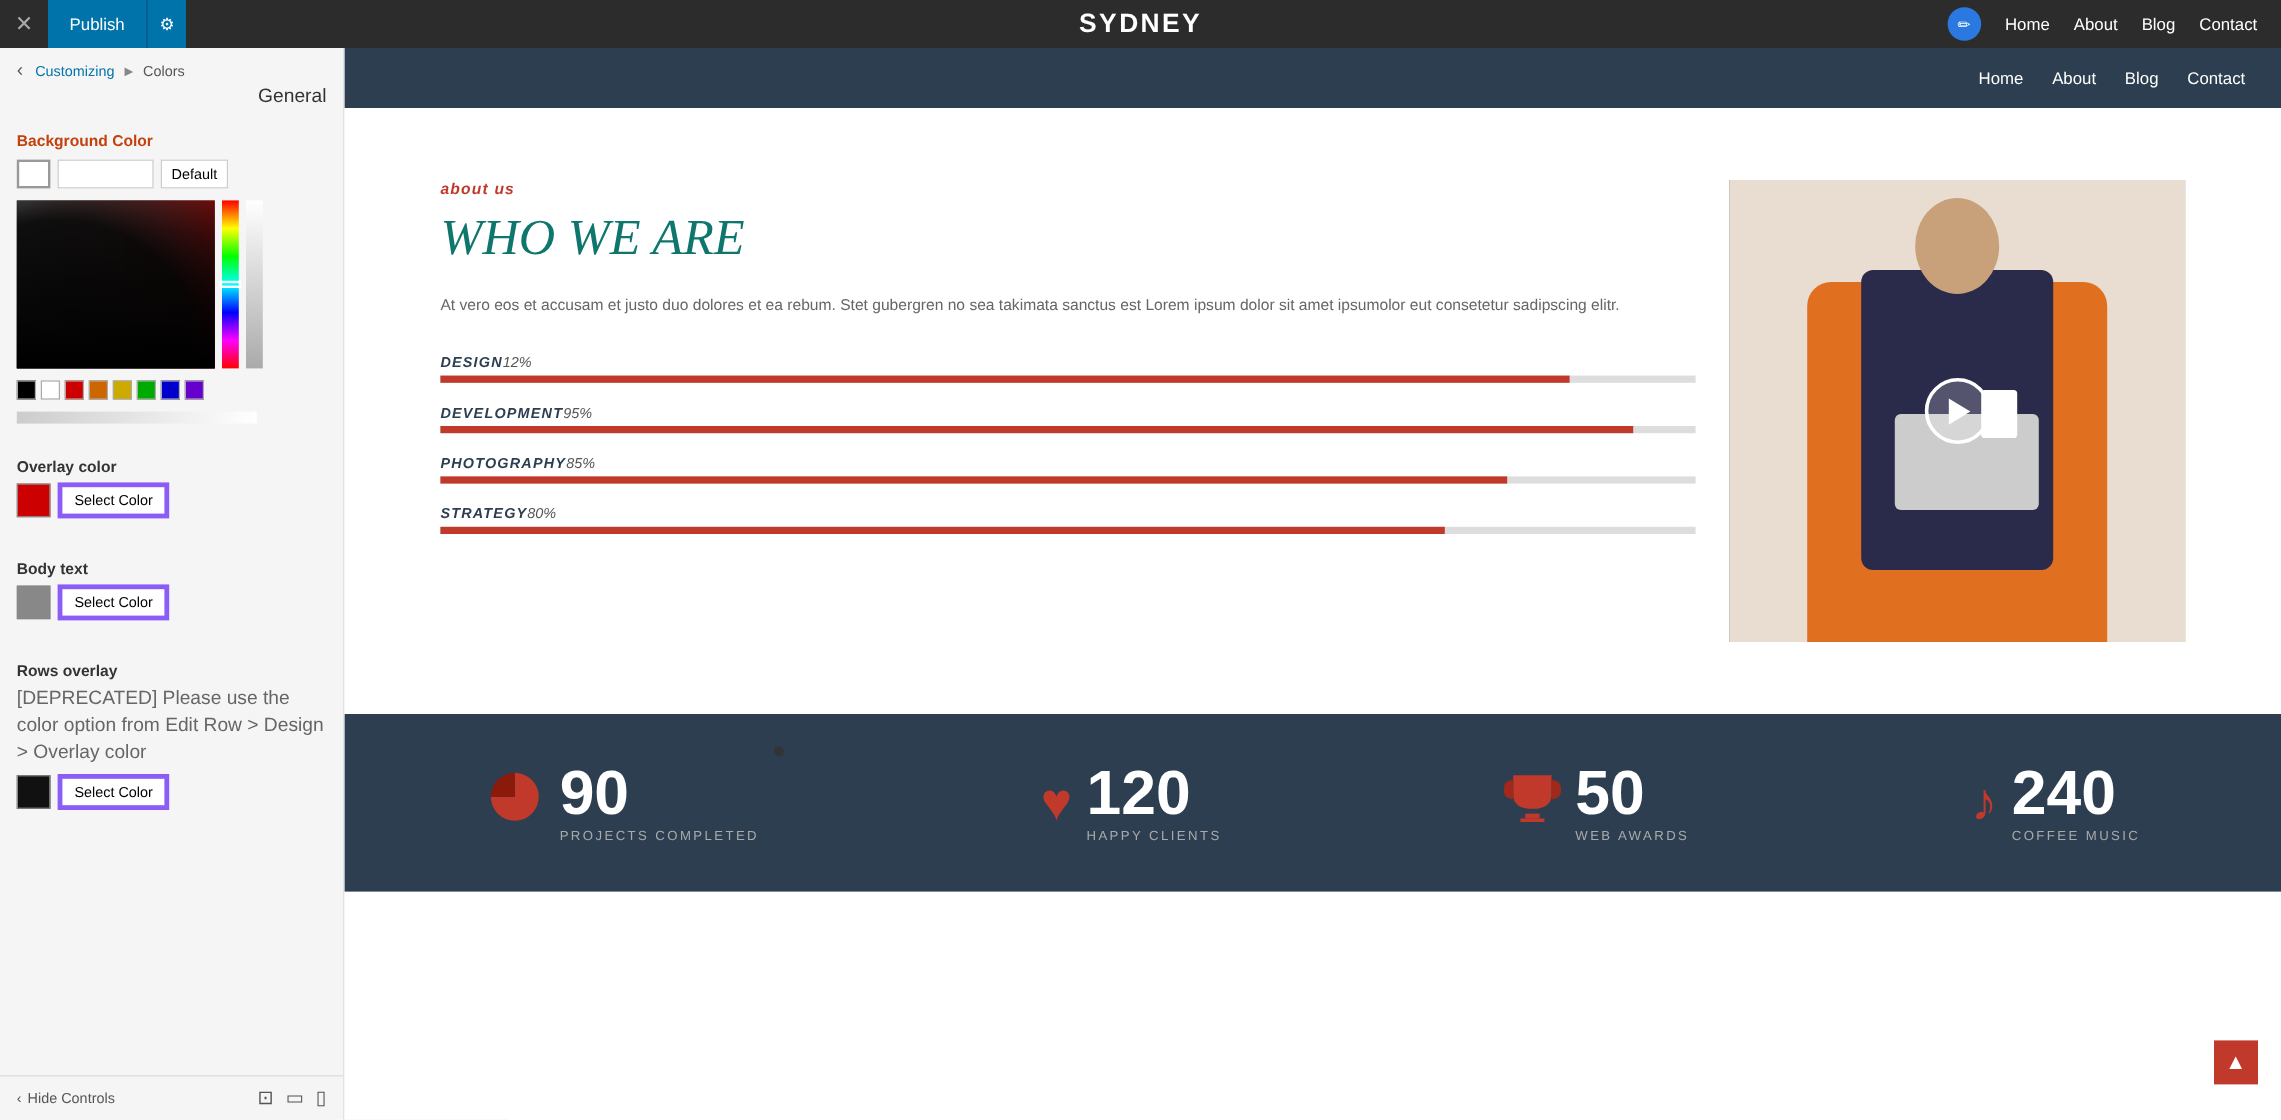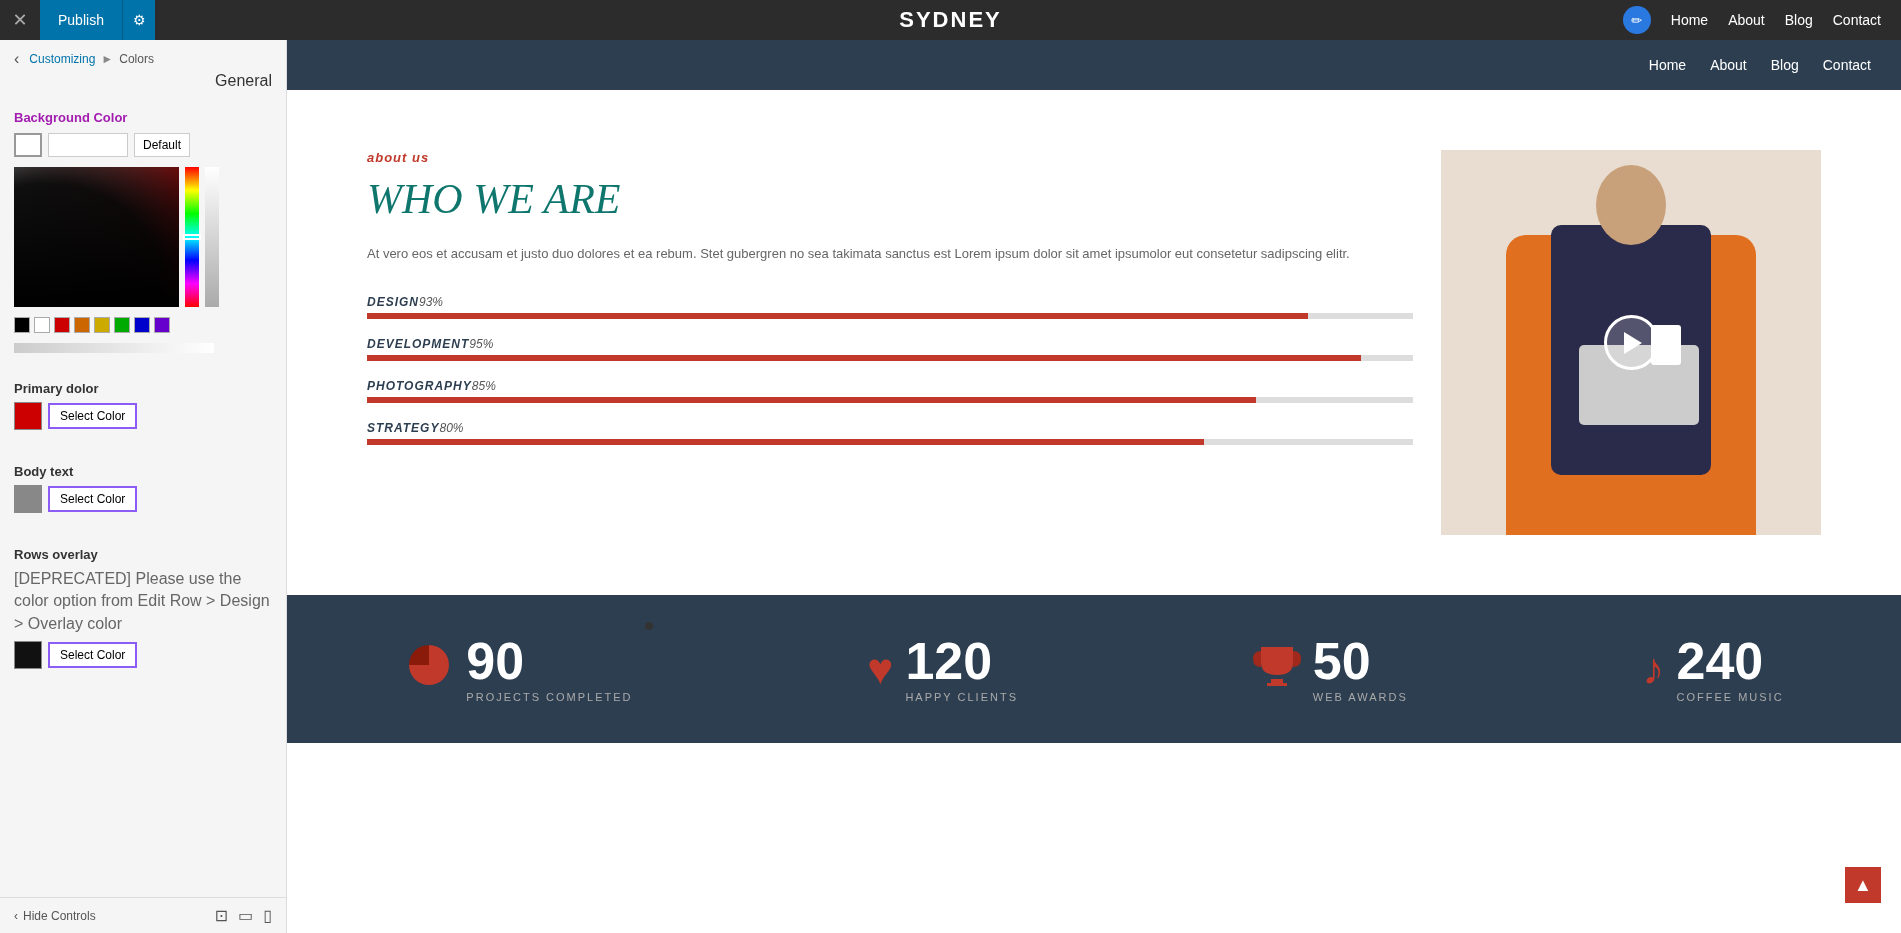--- a/index.html
+++ b/index.html
@@ -58,21 +58,21 @@
       display: flex; align-items: center; gap: 6px;
       font-size: 12px; color: #555;
     }
     .back-arrow { font-size: 16px; cursor: pointer; color: #555; margin-right: 4px; }
     .breadcrumb-link { color: #0073aa; cursor: pointer; }
     .breadcrumb-sep { color: #888; font-size: 12px; }
     .section-title { padding: 4px 14px 10px 14px; font-size: 16px; color: #333; text-align: right; }
 
     
     .color-section { padding: 10px 14px; }
-    .color-label { font-size: 13px; font-weight: bold; color: #a21caf; margin-bottom: 8px; }
+    .color-label { font-size: 13px; font-weight: bold; color: #c2410c; margin-bottom: 8px; }
 
     .color-picker-row { display: flex; align-items: center; gap: 6px; margin-bottom: 10px; }
     .color-swatch-btn {
       width: 28px; height: 24px; border: 2px solid #999; cursor: pointer;
       display: inline-block;
     }
     .color-hex-input {
       border: 1px solid #ccc; padding: 3px 6px; font-size: 12px;
       width: 80px; height: 24px;
     }
@@ -110,21 +110,21 @@
     }
 
     
     .color-option { margin-bottom: 14px; }
     .color-option-label { font-size: 13px; font-weight: bold; color: #333; margin-bottom: 6px; }
     .color-btn-row { display: flex; align-items: center; gap: 6px; }
     .color-swatch-sm {
       width: 28px; height: 28px; border: 1px solid #888; cursor: pointer;
     }
     .select-color-btn {
-      border: 2px solid #8b5cf6; background: #fff; padding: 4px 10px;
+      border: 4px solid #8b5cf6; background: #fff; padding: 4px 10px;
       font-size: 12px; cursor: pointer;
     }
 
     .deprecated-text { font-size: 16px; color: #666; margin: 4px 0 6px 0; line-height: 1.4; }
 
     
     .sidebar-scroll { flex: 1; overflow-y: auto; padding-bottom: 10px; }
 
     
     .sidebar-bottom {
@@ -291,21 +291,21 @@
             <div class="preset-color" style="background:#ccaa00;"></div>
             <div class="preset-color" style="background:#00aa00;"></div>
             <div class="preset-color" style="background:#0000cc;"></div>
             <div class="preset-color" style="background:#6600cc;"></div>
           </div>
 
           <div style="height:10px;background:linear-gradient(to right,#ccc,#fff);width:200px;margin-bottom:8px;"></div>
         </div>
 
         <div class="color-section color-option">
-          <div class="color-option-label">Primary dolor</div>
+          <div class="color-option-label">Overlay color</div>
           <div class="color-btn-row">
             <div class="color-swatch-sm" style="background:#cc0000;"></div>
             <button class="select-color-btn">Select Color</button>
           </div>
         </div>
 
         <div class="color-section color-option">
           <div class="color-option-label">Body text</div>
           <div class="color-btn-row">
             <div class="color-swatch-sm" style="background:#888888;"></div>
@@ -349,21 +349,21 @@
         <div class="about-content">
           <div class="about-tag">aBouT US</div>
           <div class="about-heading">WHO WE ARE</div>
           <div class="about-text">At vero eos et accusam et justo duo dolores et ea rebum. Stet gubergren no sea takimata sanctus est Lorem ipsum dolor sit amet ipsumolor eut consetetur sadipscing elitr.</div>
 
           <div>
 
             <div class="skill-row">
               <div class="skill-header">
                 <span class="skill-name">DESIGN</span>
-                <span class="skill-pct">93%</span>
+                <span class="skill-pct">12%</span>
               </div>
               <div class="skill-bar-bg">
                 <div class="skill-bar-fill" style="width:90%;"></div>
               </div>
             </div>
 
             <div class="skill-row">
               <div class="skill-header">
                 <span class="skill-name">DEVELOPMENT</span>
                 <span class="skill-pct">95%</span>

